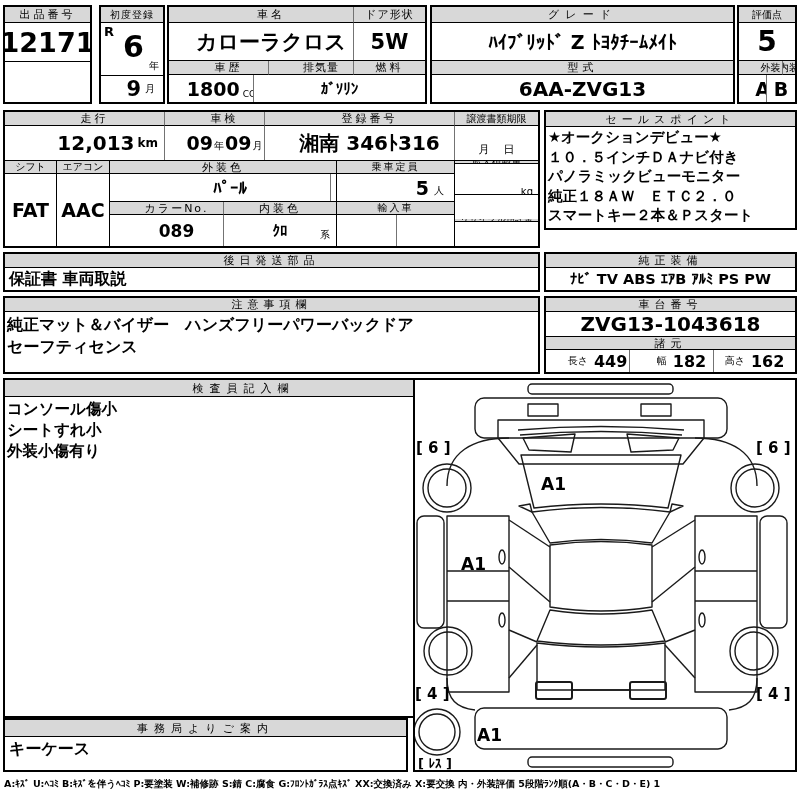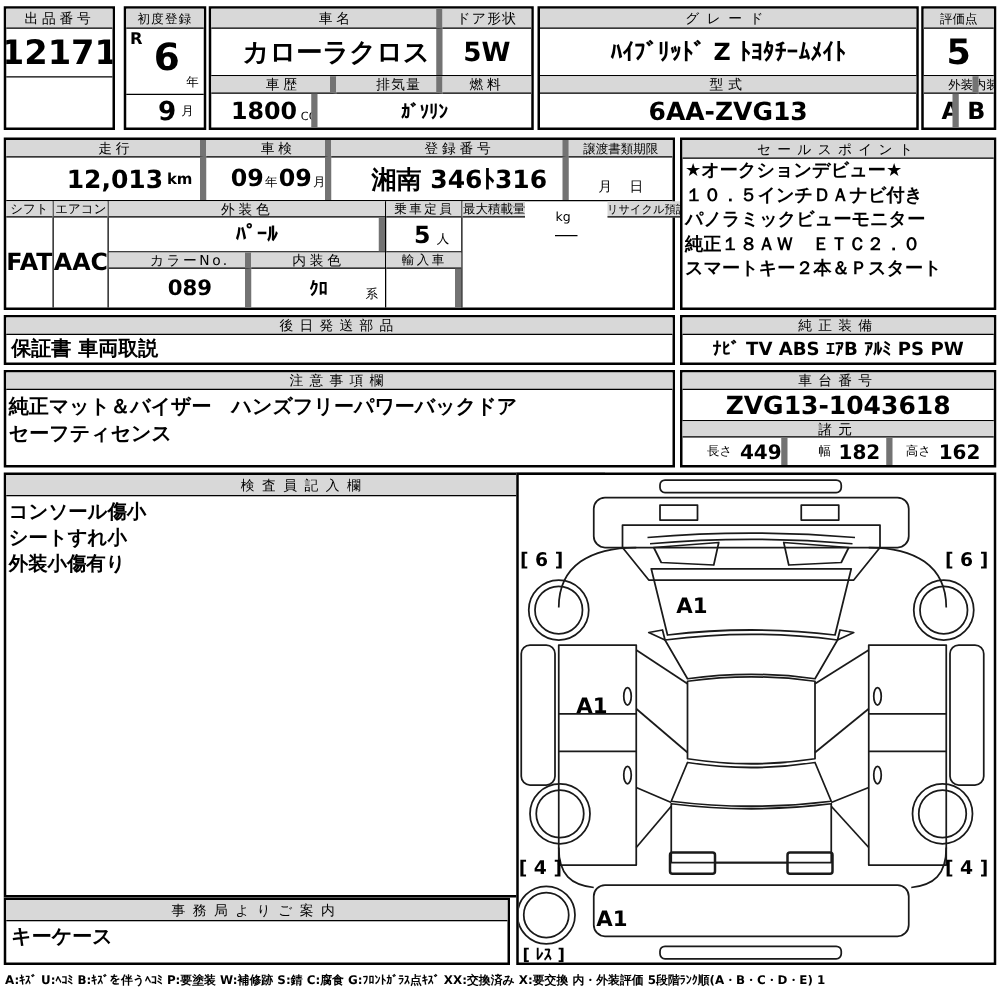--- a/index.html
+++ b/index.html
@@ -11,21 +11,21 @@
   }
   .box { position:absolute; border:2px solid #000; background:#fff; }
   .hdr {
     background:#d8d8d8; border-bottom:1px solid #000;
     display:flex; align-items:center; justify-content:center;
     font-size:11px; letter-spacing:3px; white-space:nowrap; overflow:hidden;
   }
   .hdr.tight { letter-spacing:0; font-size:10px; }
   .row { display:flex; }
   .cell { display:flex; align-items:center; justify-content:center; overflow:hidden; white-space:nowrap; }
-  .bR { border-right:5px solid #737373;padding-left:20px; }
+  .bR { border-right:1px solid #737373;padding-left:20px; }
   .bB { border-bottom:1px solid #000; }
   .lines { padding:2px 2px; font-weight:bold; }
   svg text { font-family:"DejaVu Sans","Liberation Sans",sans-serif; }
   #legend {
     position:absolute; left:4px; top:778px; width:794px;
     font-size:9.5px; font-weight:bold; white-space:nowrap; letter-spacing:0;
   }
 </style>
 </head>
 <body>
@@ -150,35 +150,35 @@
         <div class="cell bB" style="height:28px;justify-content:flex-end;padding-right:10px;">
           <span style="font-size:19px;font-weight:bold;">5</span>
           <span style="font-size:10px;margin-left:5px;align-self:flex-end;padding-bottom:3px;">人</span>
         </div>
         <div class="hdr tight" style="height:13px;letter-spacing:2px;">輸入車</div>
         <div class="row" style="flex:1;">
           <div class="bR" style="width:60px;"></div>
           <div style="flex:1;"></div>
         </div>
       </div>
-      <div style="flex:1;display:flex;gap:24px;">
+      <div style="flex:1;display:flex;flex-direction:column;gap:24px;">
         <div class="hdr tight" style="height:13px;">最大積載量</div>
         <div class="cell bB" style="height:28px;justify-content:flex-end;padding-right:5px;">
           <span style="font-size:10px;">kg</span>
         </div>
         <div class="hdr tight" style="height:13px;font-size:9px;">リサイクル預託金</div>
         <div class="cell" style="flex:1;justify-content:flex-end;padding-right:4px;">
           <span style="font-size:17px;font-weight:bold;">12,160</span>
           <span style="font-size:9px;margin-left:2px;align-self:flex-end;padding-bottom:4px;">円</span>
         </div>
       </div>
     </div>
   </div>
 
-  <div class="box" style="left:544px;top:110px;width:253px;height:138px;">
+  <div class="box" style="left:544px;top:110px;width:253px;height:120px;">
     <div class="hdr" style="height:15px;letter-spacing:5px;">セールスポイント</div>
     <div style="padding:1px 2px;font-weight:bold;font-size:14.5px;line-height:19.5px;white-space:nowrap;">
       <div>★オークションデビュー★</div>
       <div>１０．５インチＤＡナビ付き</div>
       <div>パノラミックビューモニター</div>
       <div>純正１８ＡＷ　ＥＴＣ２．０</div>
       <div>スマートキー２本＆Ｐスタート</div>
     </div>
   </div>
 

